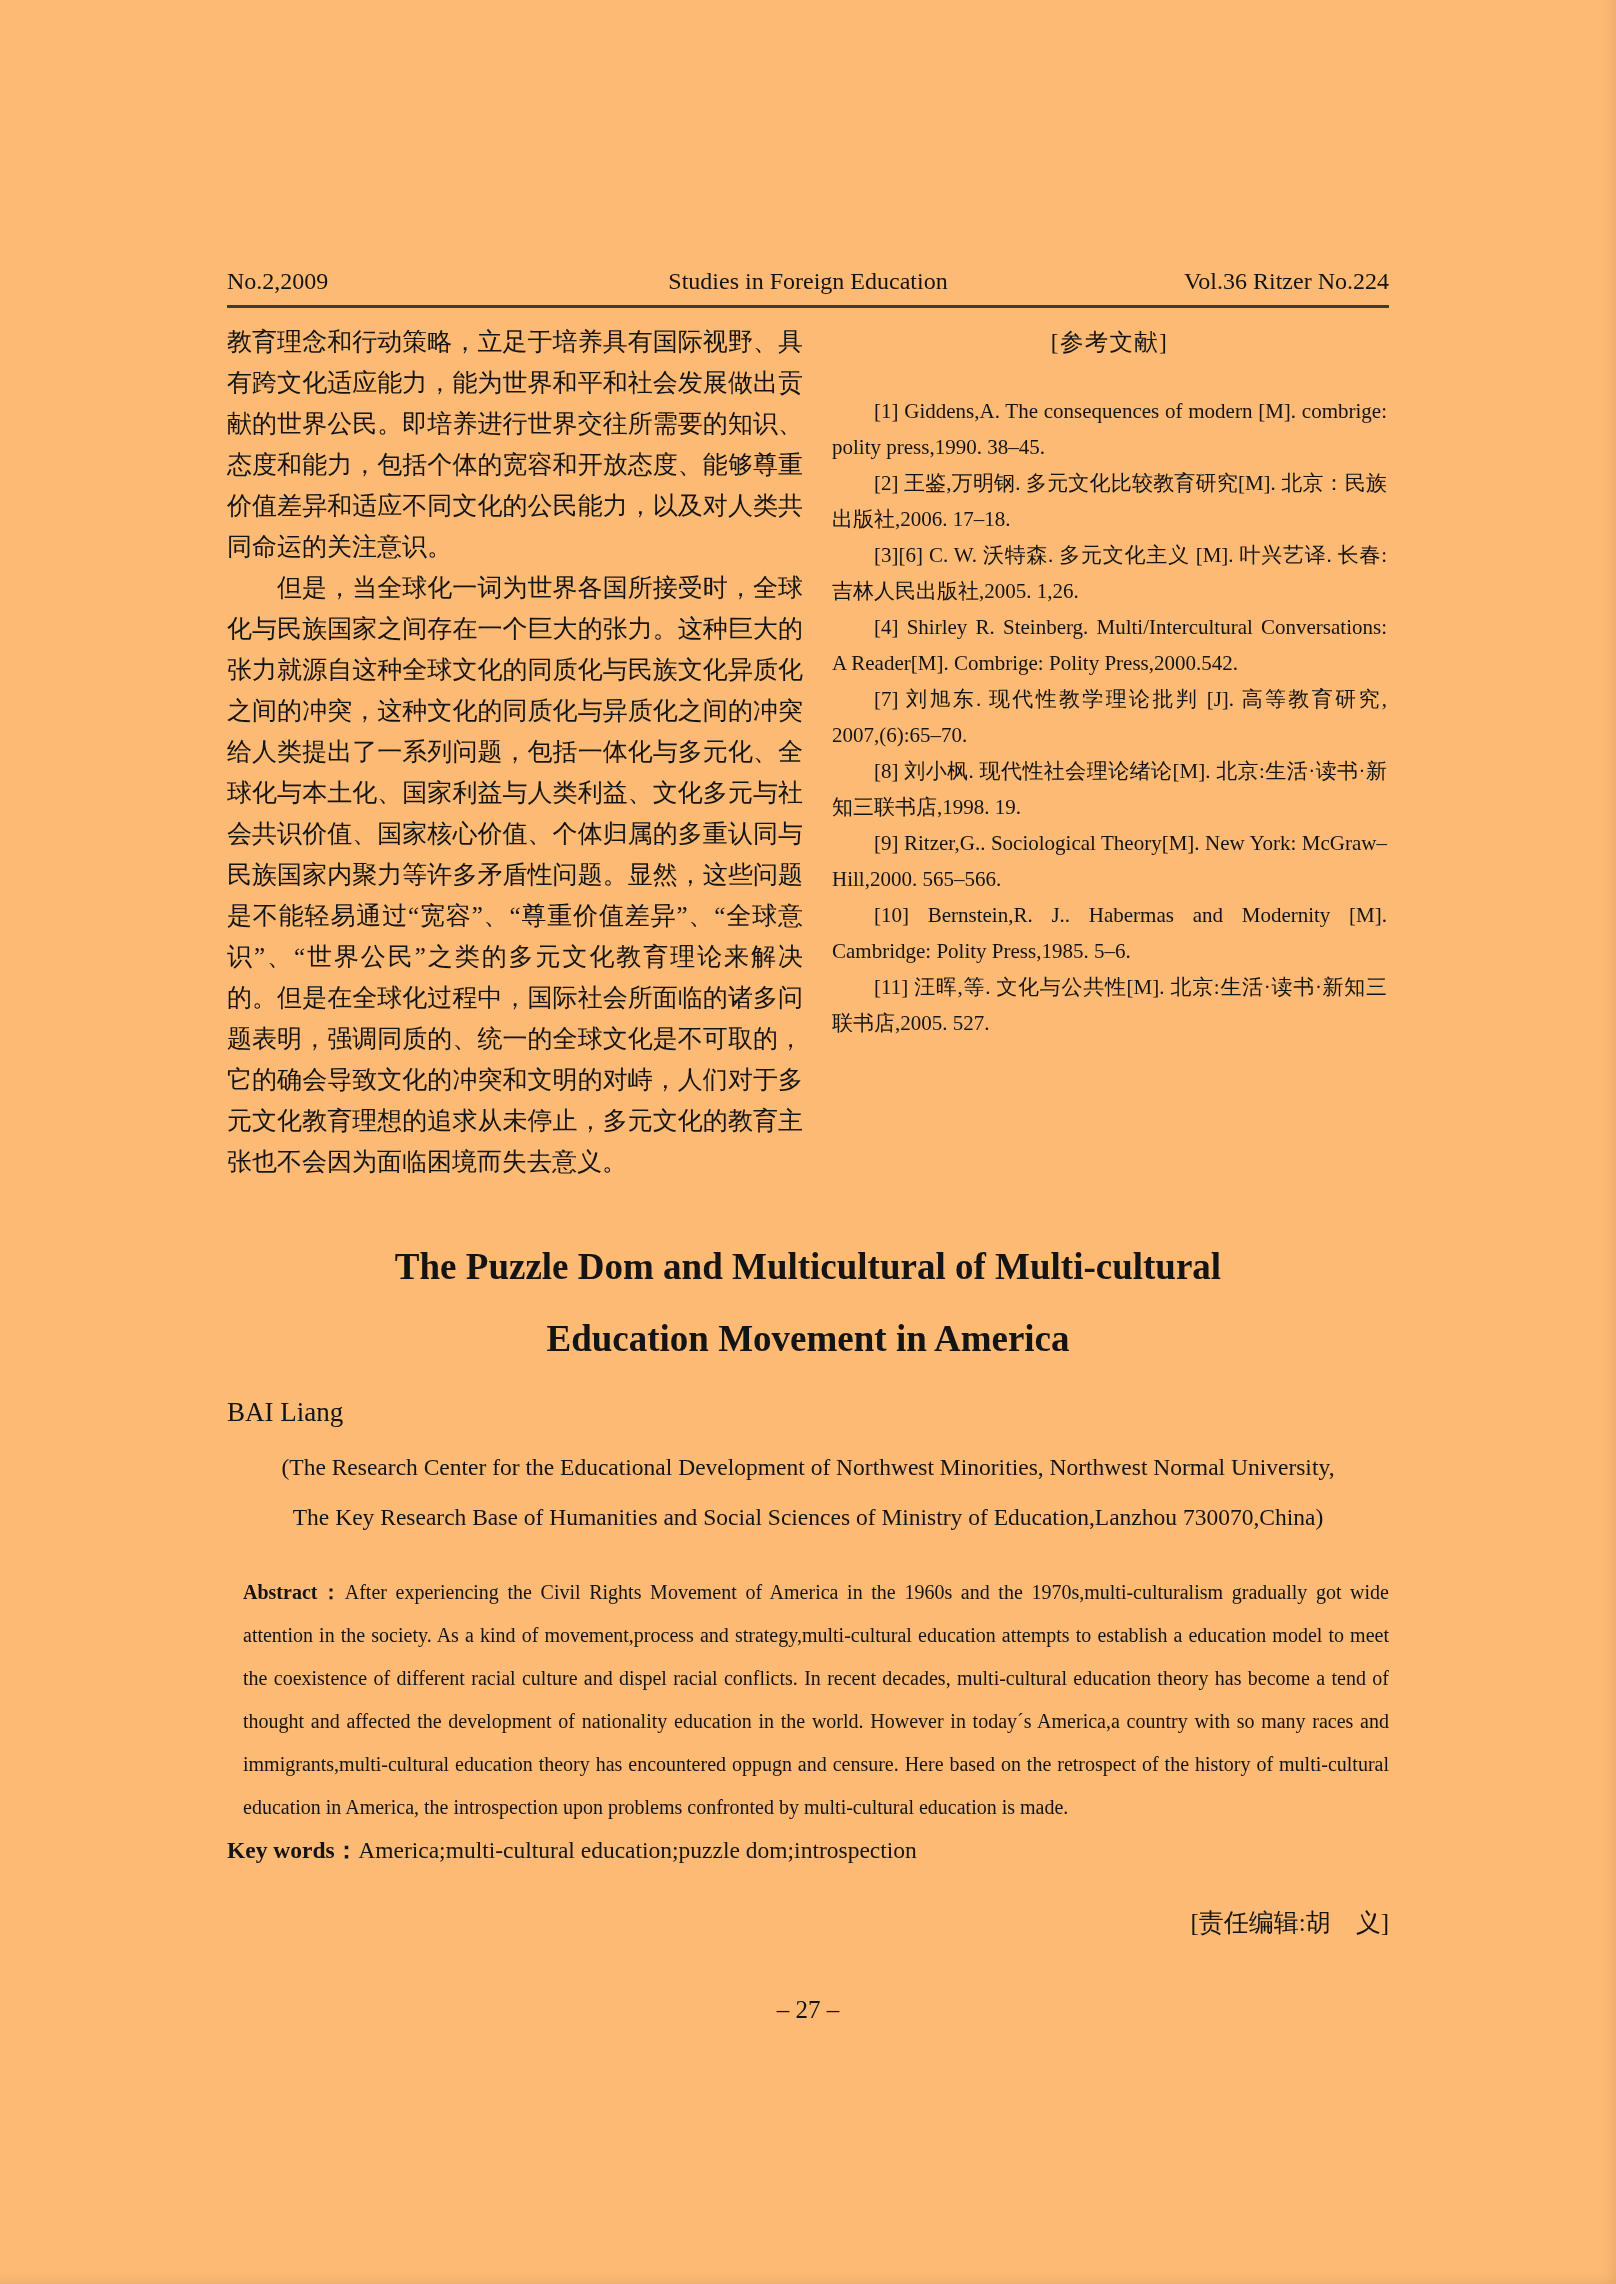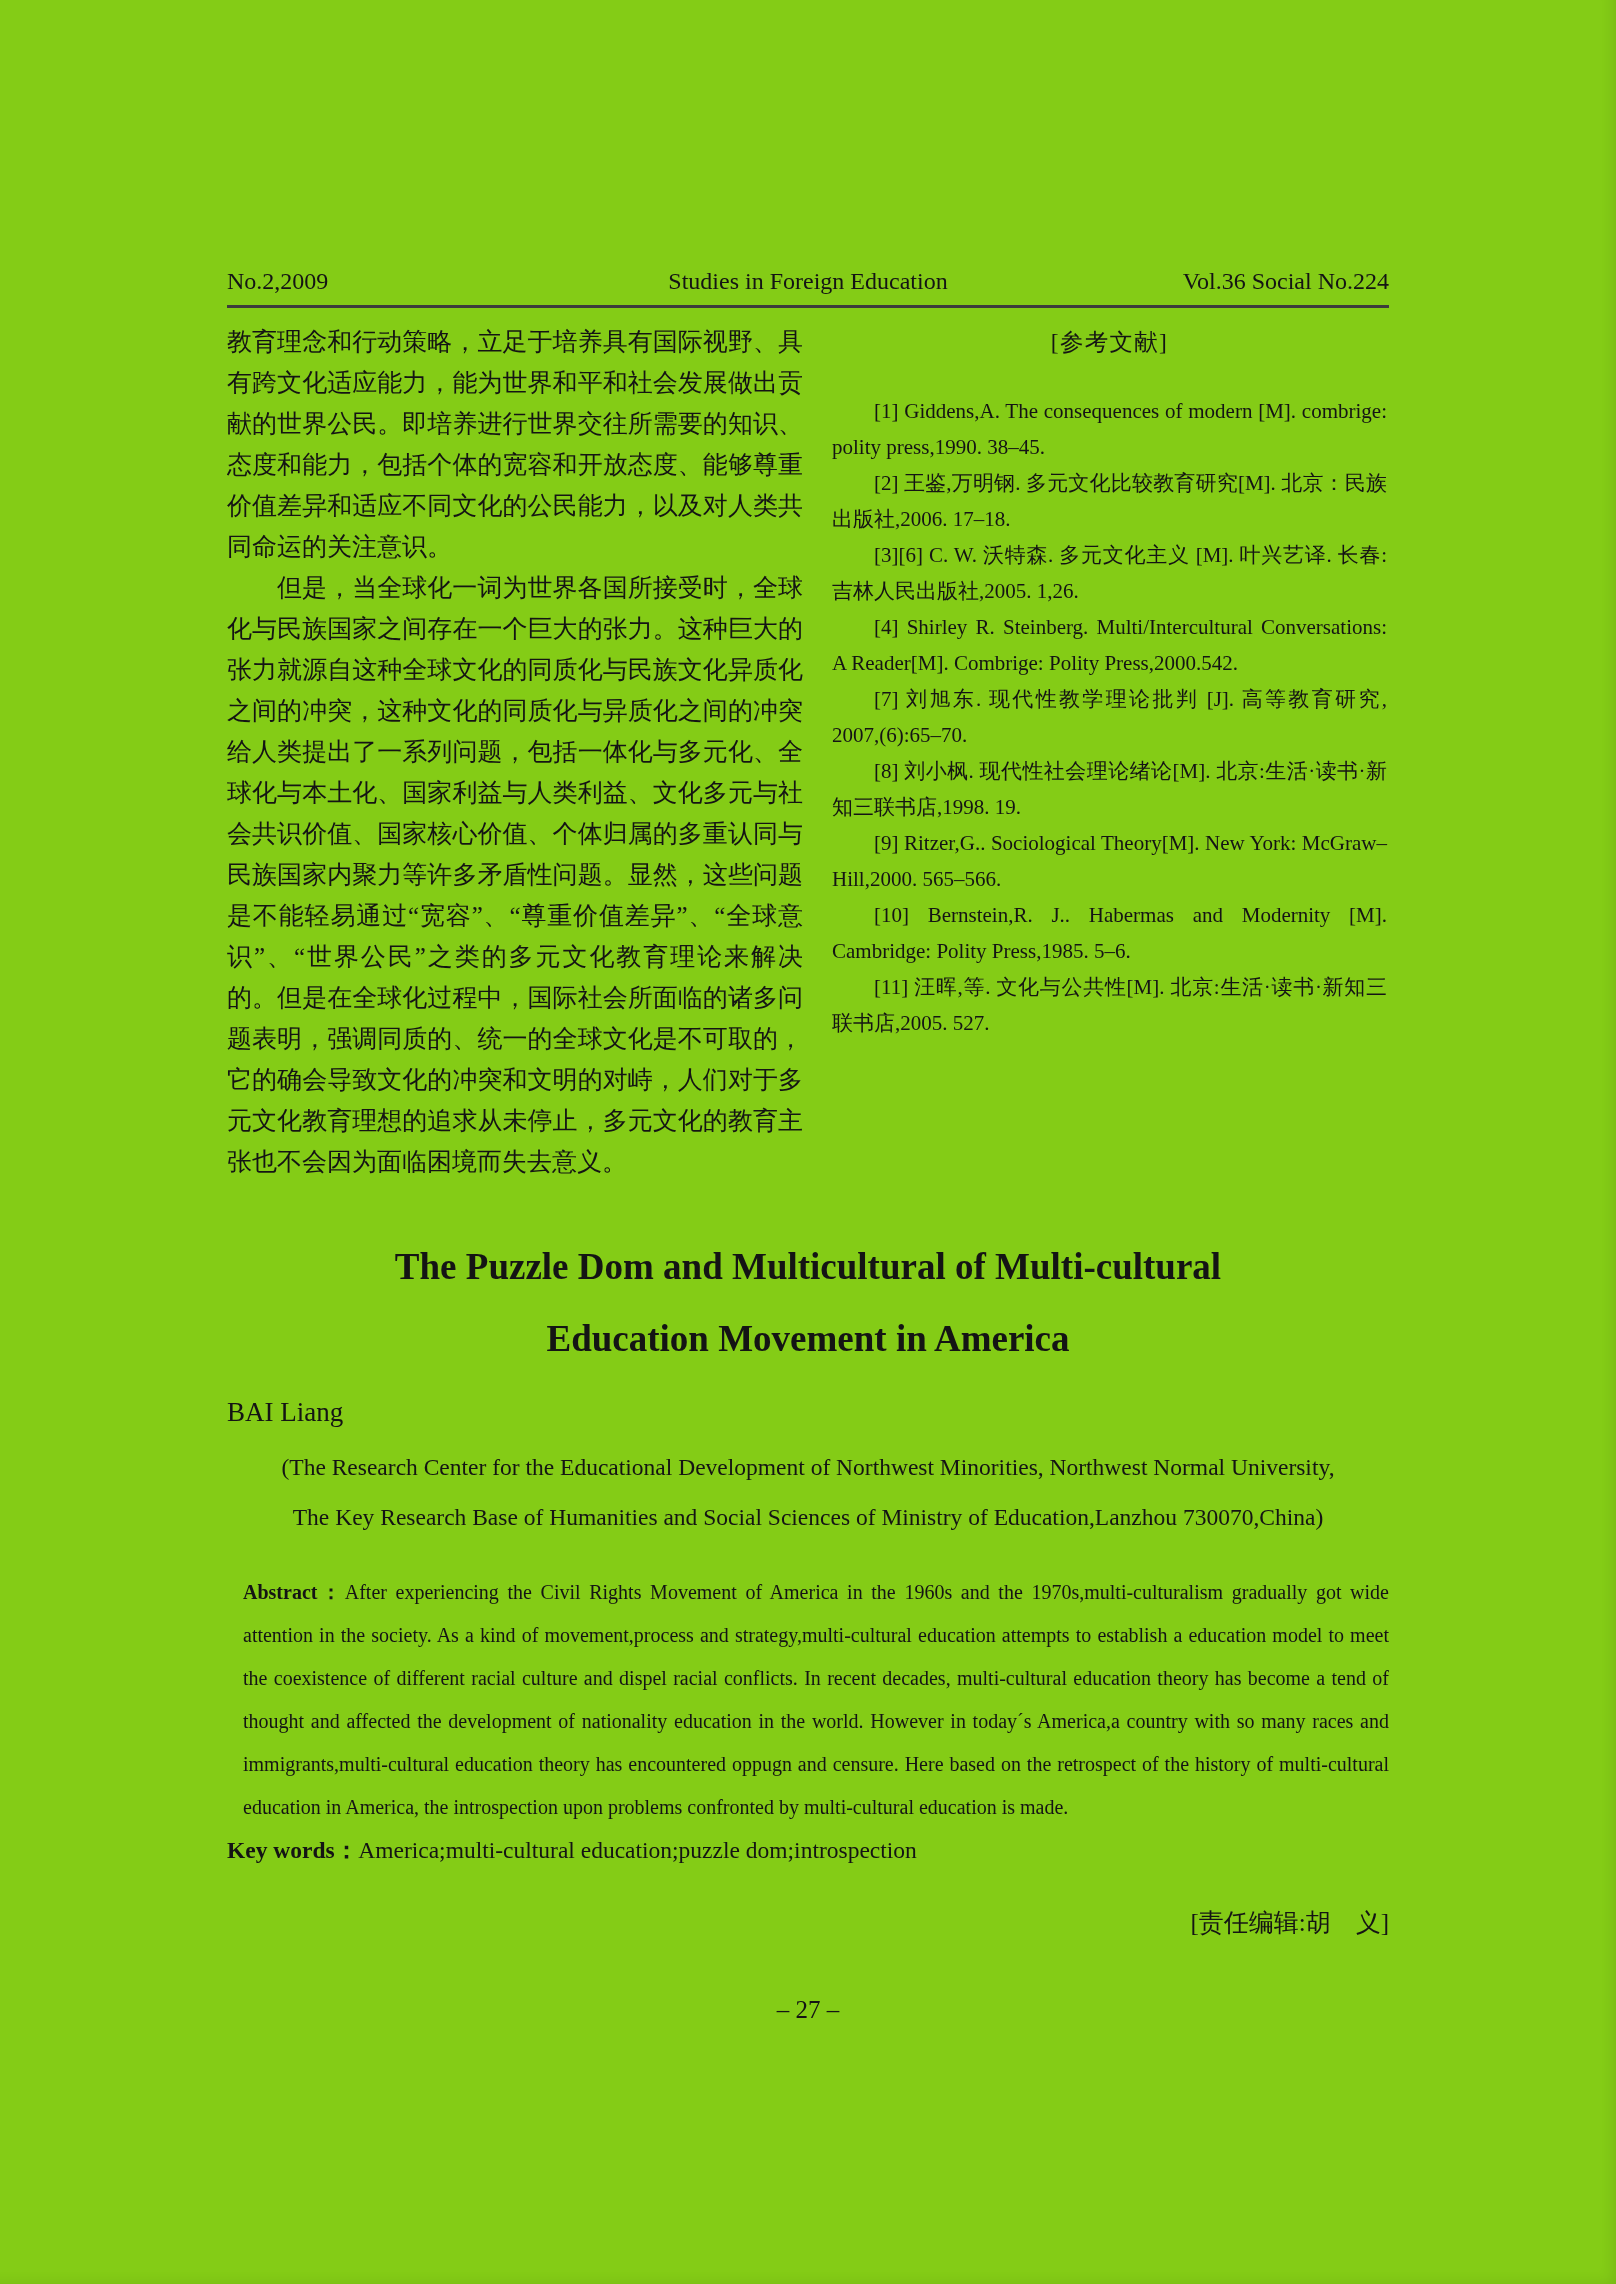--- a/index.html
+++ b/index.html
@@ -1,18 +1,18 @@
 <!DOCTYPE html>
 <html style="font-size:10.4px"><head>
 <meta charset="utf-8">
 <style>
   html,body{margin:0;padding:0;background:#e9e9e9;}
   .page{
     width:1616px;height:2284px;box-sizing:border-box;
-    margin:0 auto;background:#84cc16;color:#141414;
+    margin:0 auto;background:#fdba74;color:#141414;
     padding:268px 227px 0 227px;position:relative;
     font-family:"Liberation Serif","DejaVu Serif",serif;
     box-shadow:inset -10.4px -7.8px 14.3px -7.8px rgba(0,0,0,0.10);
   }
   .header{display:flex;justify-content:space-between;align-items:baseline;
     font-size:24px;position:relative;}
   .header-center{position:absolute;left:50%;transform:translateX(-50%);}
   .rule{height:2.6px;background:#3c3c3c;margin-top:10.4px;}
   .columns{display:flex;gap:29px;margin-top:13px;height:855px;overflow:hidden;}
   .col-left{width:576px;}
@@ -33,21 +33,21 @@
   .pagenum{text-align:center;font-size:25px;margin-top:57px;}
 </style>
 </head>
 <body>
 
 <div class="page">
 
   <div class="header">
     <span>No.2,2009</span>
     <span class="header-center">Studies in Foreign Education</span>
-    <span>Vol.36 Social No.224</span>
+    <span>Vol.36 Ritzer No.224</span>
   </div>
   <div class="rule"></div>
 
   <div class="columns">
     <div class="col-left">
       <p class="zh">教育理念和行动策略，立足于培养具有国际视野、具有跨文化适应能力，能为世界和平和社会发展做出贡献的世界公民。即培养进行世界交往所需要的知识、态度和能力，包括个体的宽容和开放态度、能够尊重价值差异和适应不同文化的公民能力，以及对人类共同命运的关注意识。</p>
       <p class="zh indent">但是，当全球化一词为世界各国所接受时，全球化与民族国家之间存在一个巨大的张力。这种巨大的张力就源自这种全球文化的同质化与民族文化异质化之间的冲突，这种文化的同质化与异质化之间的冲突给人类提出了一系列问题，包括一体化与多元化、全球化与本土化、国家利益与人类利益、文化多元与社会共识价值、国家核心价值、个体归属的多重认同与民族国家内聚力等许多矛盾性问题。显然，这些问题是不能轻易通过“宽容”、“尊重价值差异”、“全球意识”、“世界公民”之类的多元文化教育理论来解决的。但是在全球化过程中，国际社会所面临的诸多问题表明，强调同质的、统一的全球文化是不可取的，它的确会导致文化的冲突和文明的对峙，人们对于多元文化教育理想的追求从未停止，多元文化的教育主张也不会因为面临困境而失去意义。</p>
     </div>
     <div class="col-right">
       <div class="ref-heading">[参考文献]</div>

